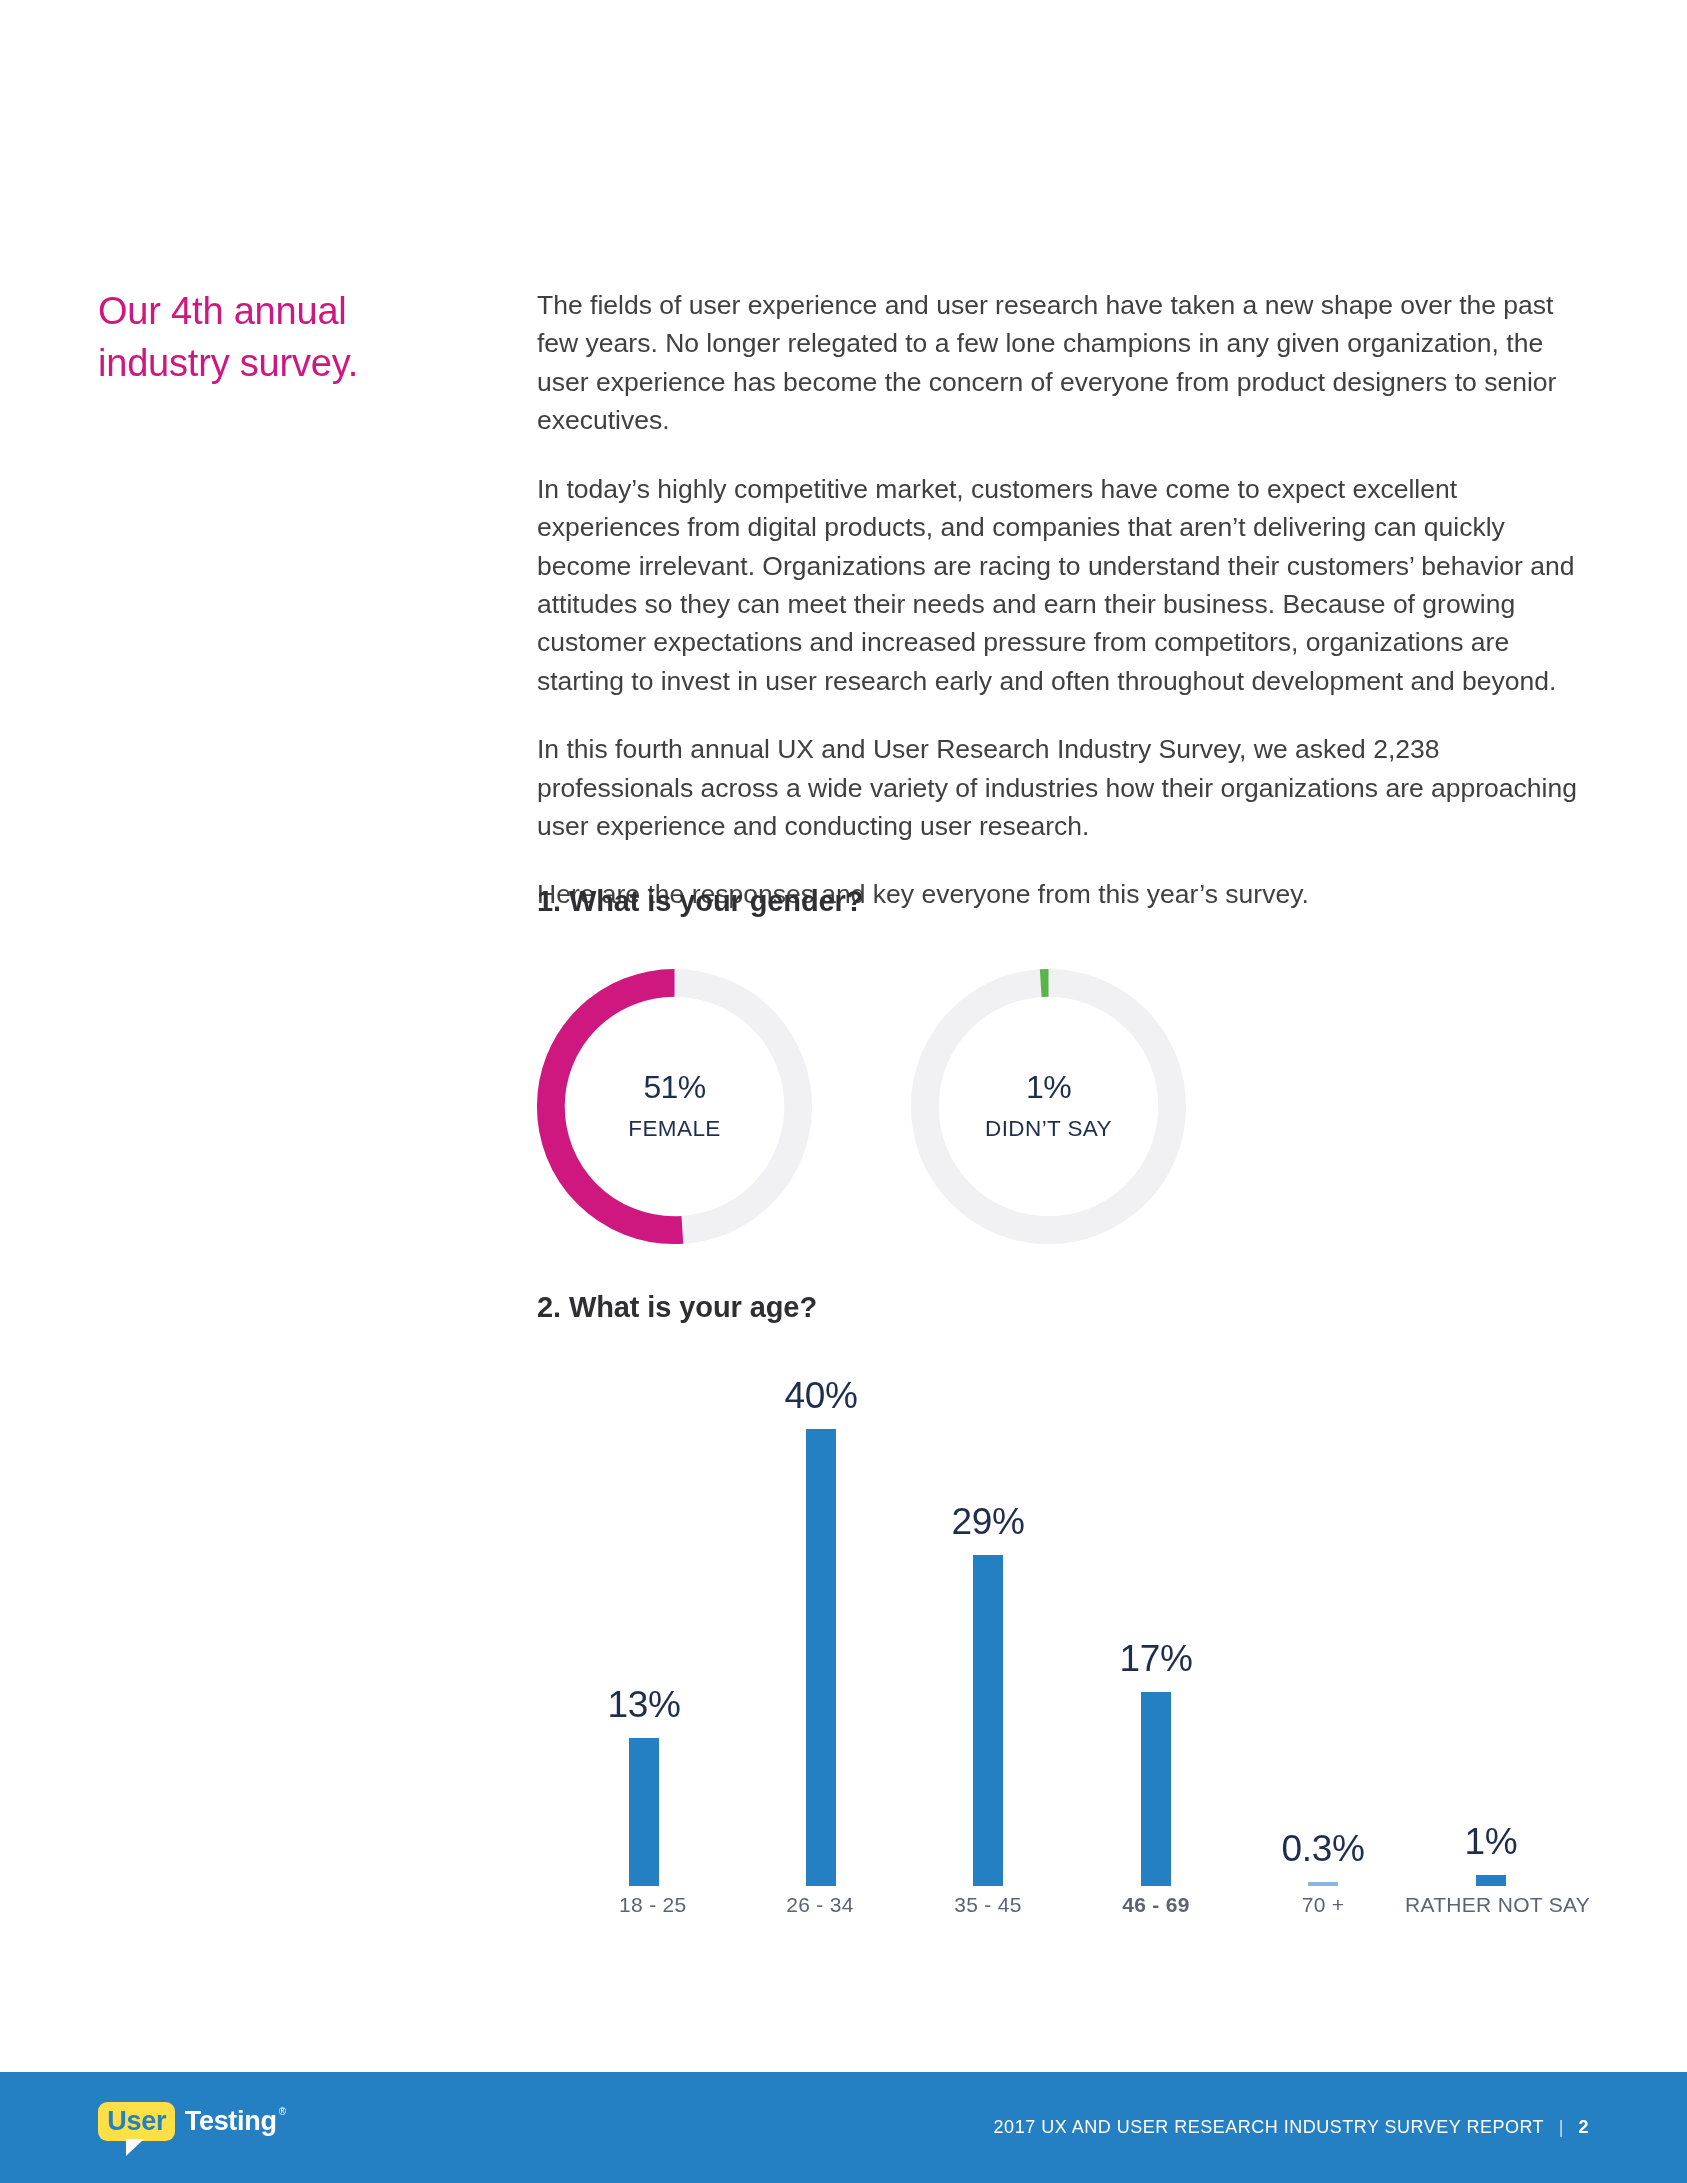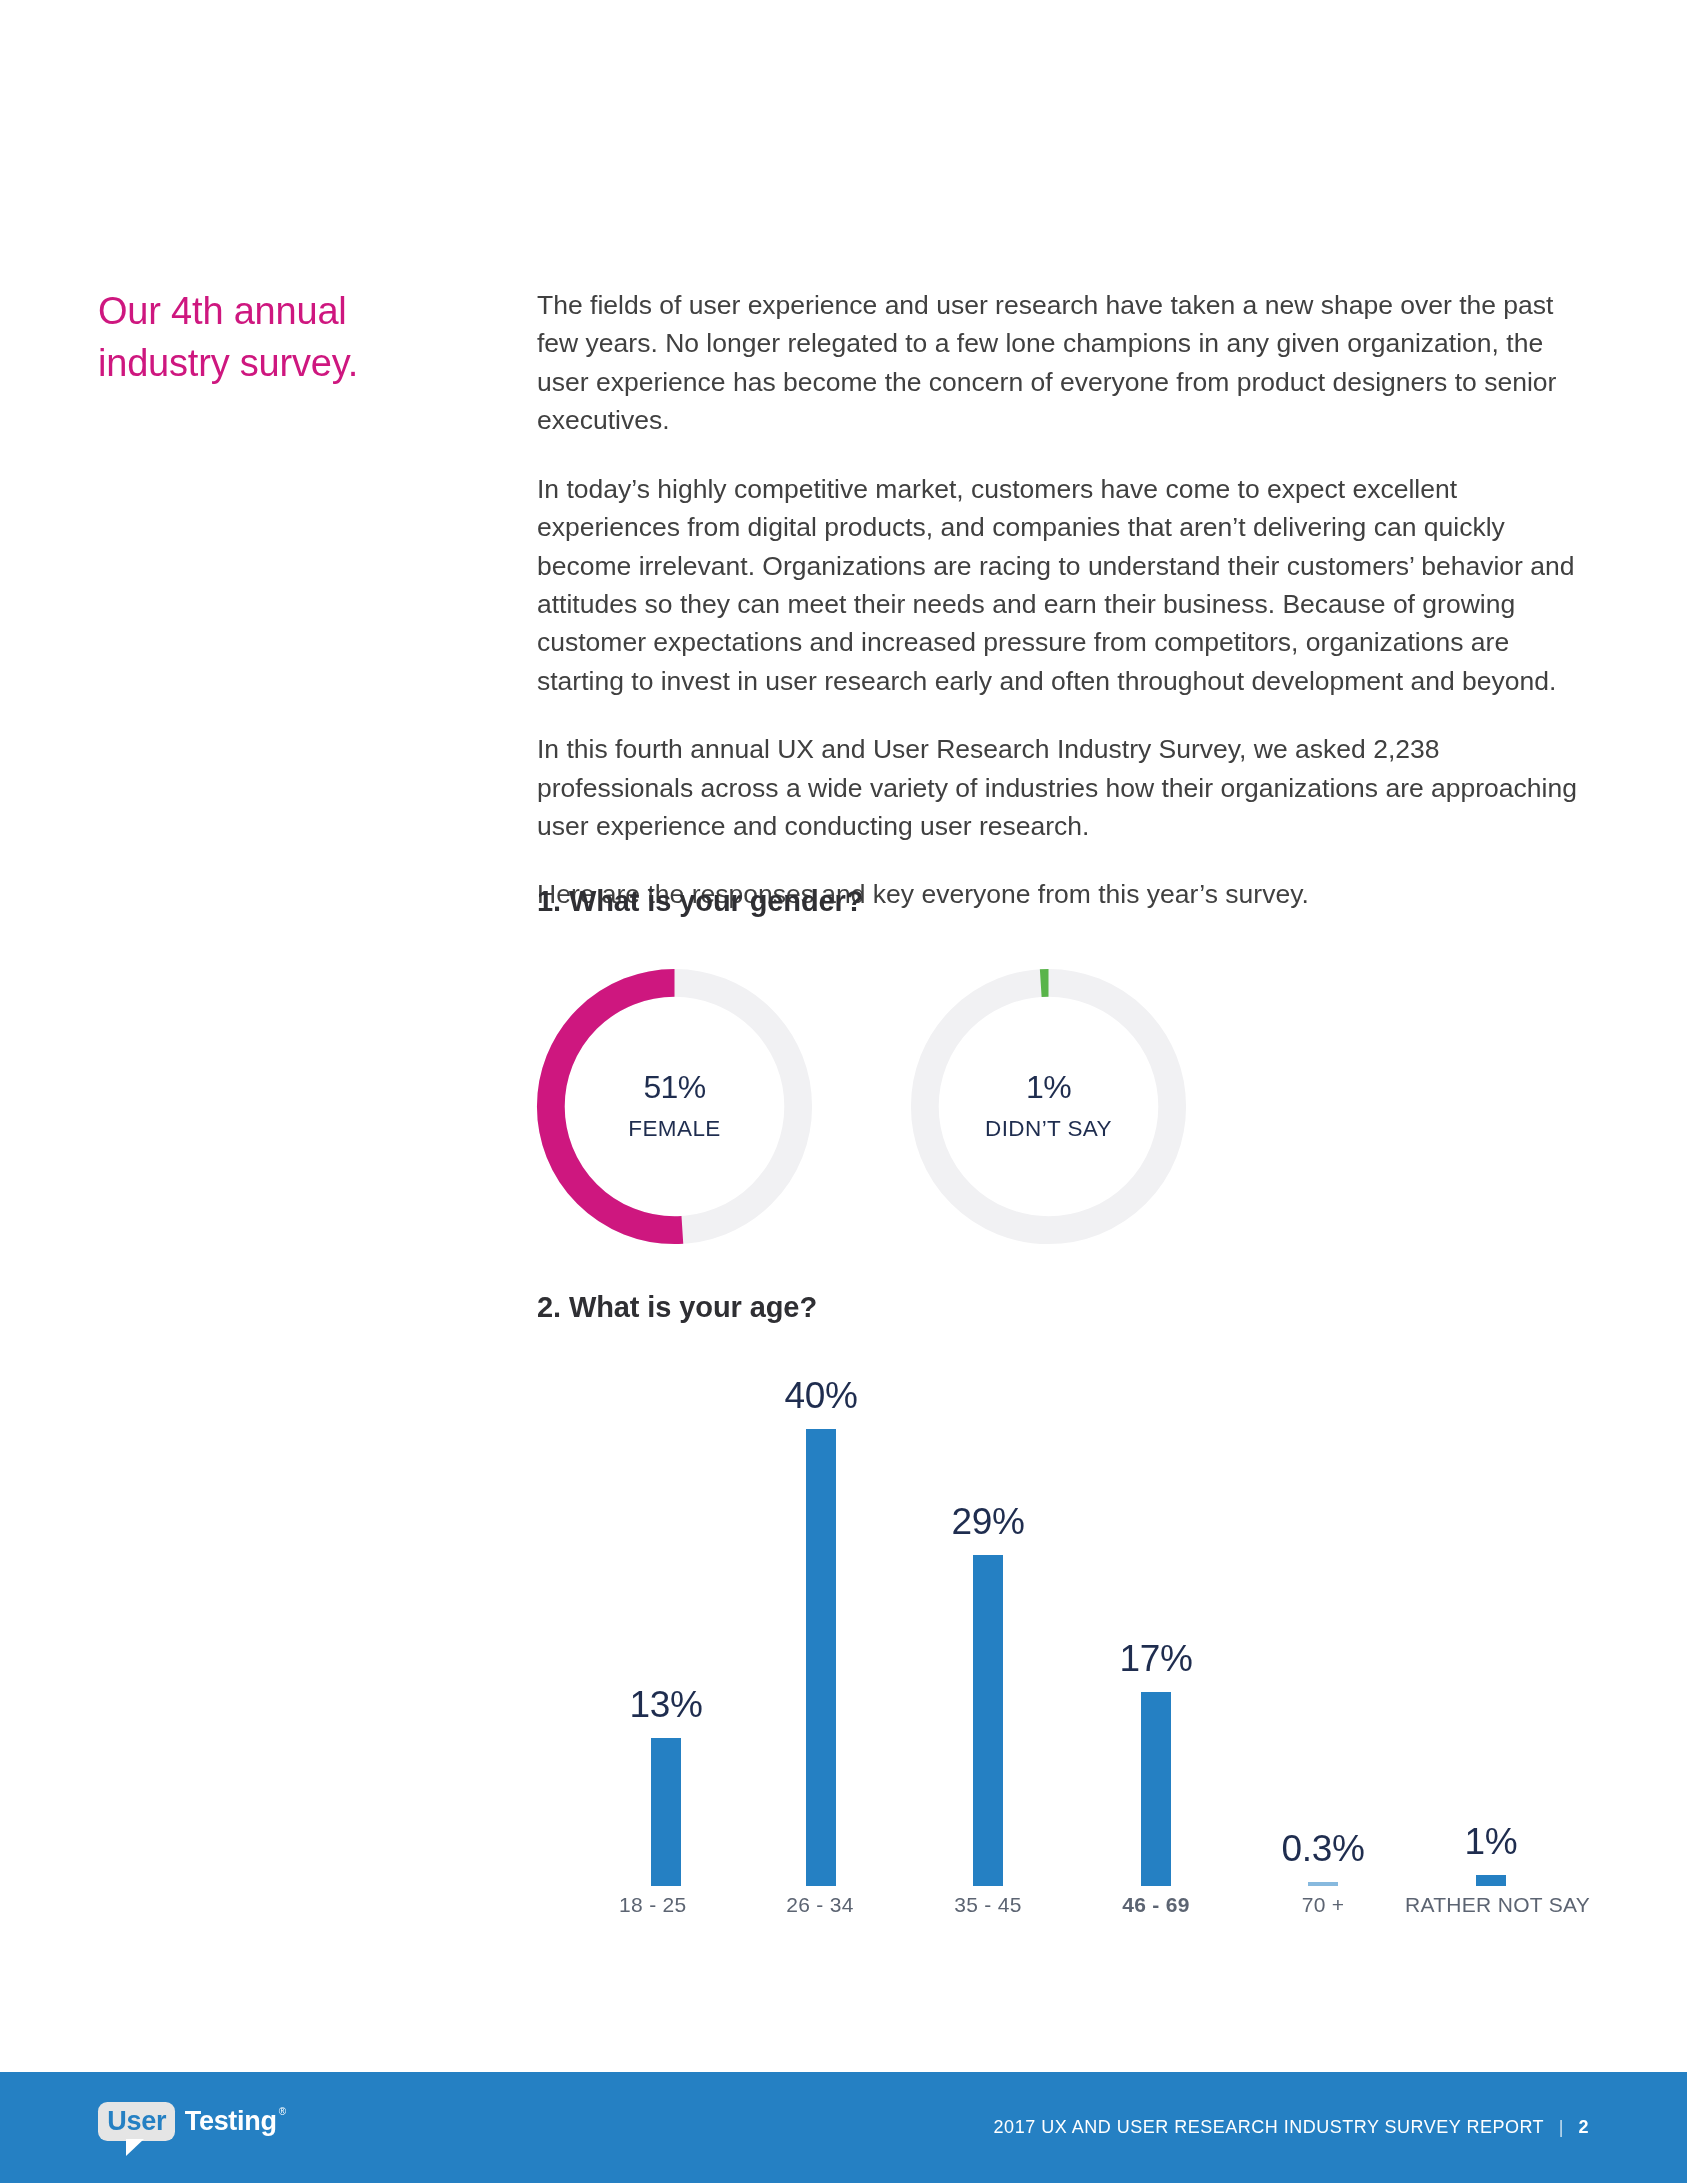--- a/index.html
+++ b/index.html
@@ -128,21 +128,21 @@
     width:1687px; height:111px;
     background:#2580C3;
   }
   .logo {
     position:absolute;
     left:98px; top:30px;
     display:flex; align-items:flex-start;
   }
   .logo-bubble {
     position:relative;
-    background:#e5e5e5;
+    background:#fde047;
     border-radius:9.3px;
     padding:6px 9.3px 6px 9.3px;
   }
   .logo-bubble-text {
     color:#2580C3;
     font-size:27px;
     font-weight:700;
     line-height:1;
     letter-spacing:-0.3px;
   }
@@ -225,21 +225,21 @@
         <div class="donut-value">1%</div>
         <div class="donut-label">DIDN’T SAY</div>
       </div>
     </div>
 
   </div>
 
   <div class="question" id="q2">2. What is your age?</div>
 
   <div class="barchart" id="barchart">
-      <div class="bar-group" style="left: 24px;">
+      <div class="bar-group" style="left: 2px;">
         <div class="bar-value">13%</div>
         <div class="bar" style="height: 148px; background: rgb(37, 128, 195);"></div>
       </div>
       <div class="bar-group" style="left: 179px;">
         <div class="bar-value">40%</div>
         <div class="bar" style="height: 457px; background: rgb(37, 128, 195);"></div>
       </div>
       <div class="bar-group" style="left: 346px;">
         <div class="bar-value">29%</div>
         <div class="bar" style="height: 331px; background: rgb(37, 128, 195);"></div>

